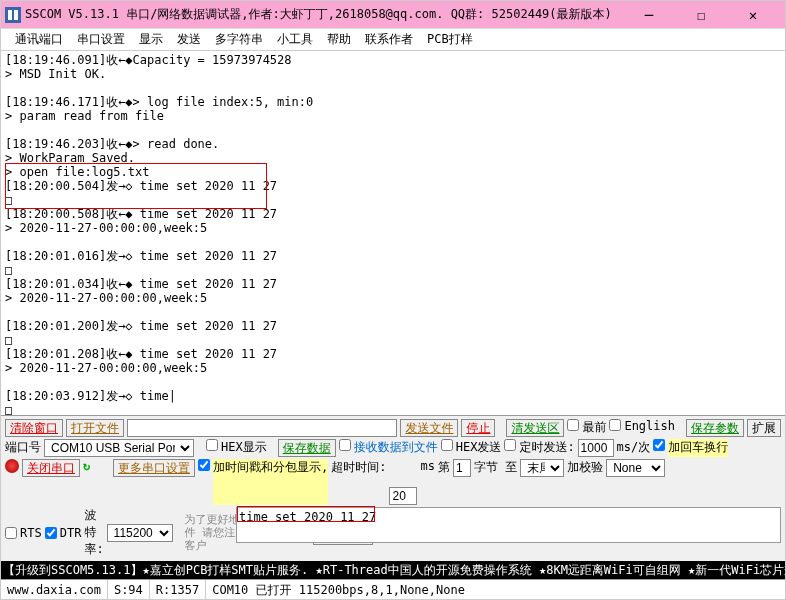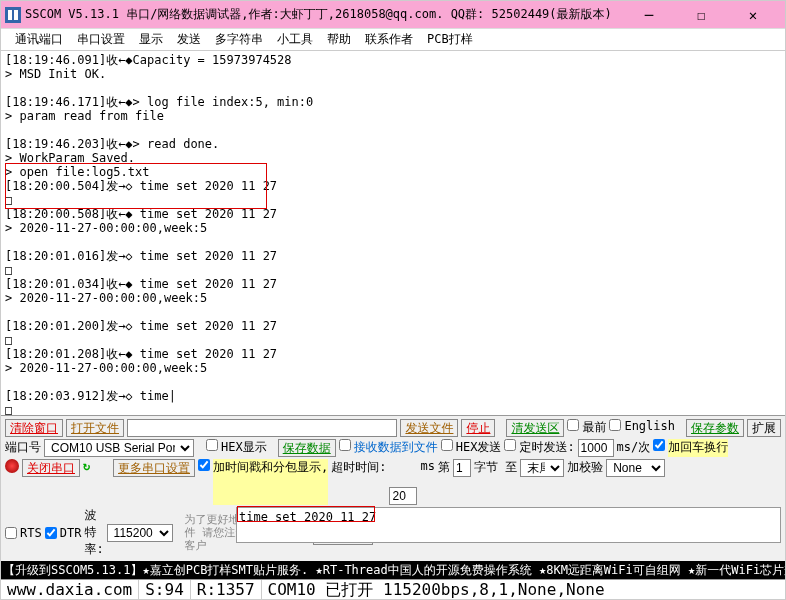--- a/index.html
+++ b/index.html
@@ -24,21 +24,21 @@
 .btn-blue { color:#a16207; text-decoration:underline; }
 .inp { border:1px solid #888; height:18px; padding:0 2px; font-size:12px; background:#fff; }
 .chk { width:12px; height:12px; }
 .lbl { font-size:12px; }
 .yellow { background:#ffffa0; }
 .sendbox { flex:1; border:1px solid #999; background:#fff; height:36px; padding:2px; font-size:12px; }
 .rec-icon { width:14px; height:14px; border-radius:50%; background:radial-gradient(circle,#f44,#900); }
 .refresh { width:14px; height:14px; color:#0a0; font-weight:bold; }
 .sidebar-note { font-size:11px; color:#888; width:124px; line-height:13px; }
 .bottombar { background:#000; color:#fff; height:18px; display:flex; align-items:center; font-size:12px; padding:0 2px; overflow:hidden; white-space:nowrap; }
-.statusbar { height:20px; border-top:1px solid #999; display:flex; align-items:center; font-size:16px; }
+.statusbar { height:20px; border-top:1px solid #999; display:flex; align-items:center; font-size:12px; }
 .statusbar div { border-right:1px solid #ccc; padding:0 6px; height:100%; line-height:20px; }
 select.inp { height:18px; }
 </style>
 </head>
 <body>
 
 <div class="window">
   <div class="titlebar">
     <svg class="titlebar-icon" viewBox="0 0 16 16">
         <rect width="16" height="16" fill="#36a"></rect>

